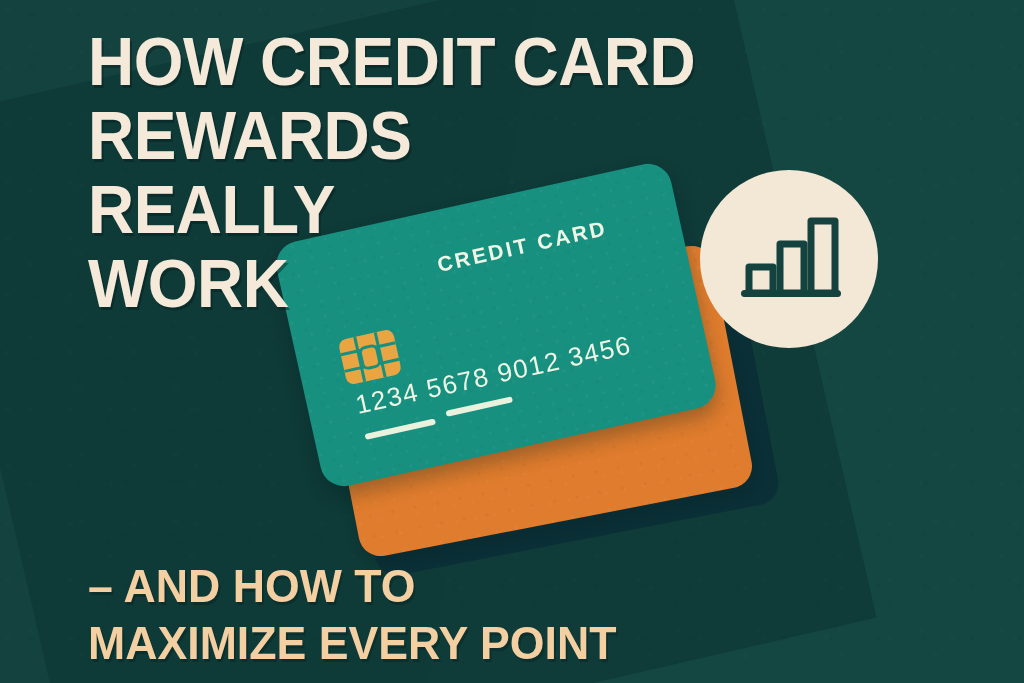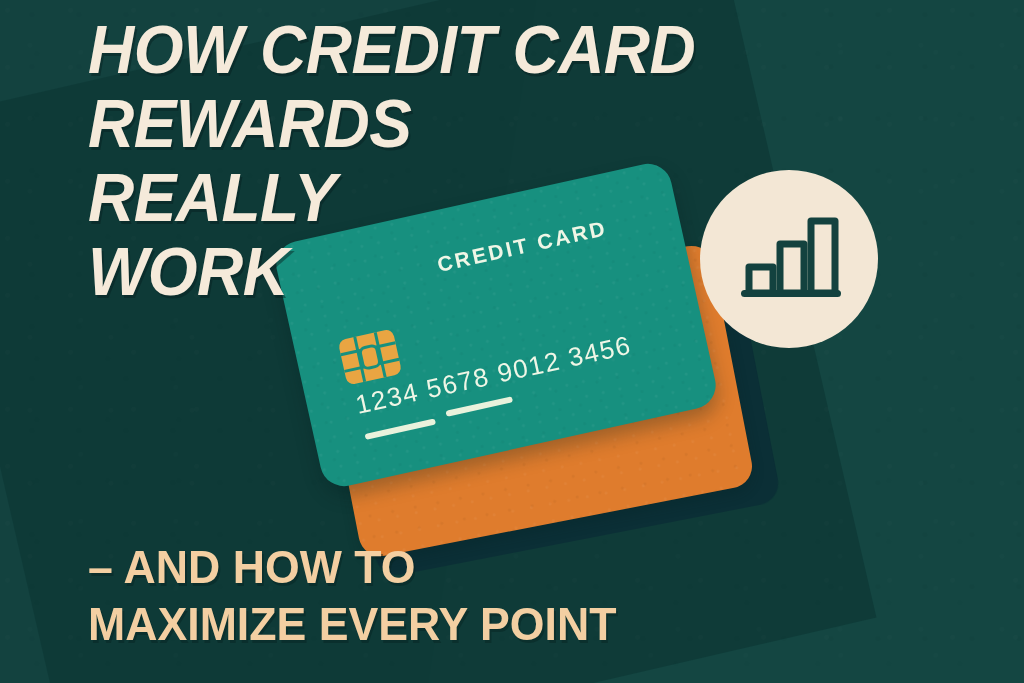--- a/index.html
+++ b/index.html
@@ -57,44 +57,43 @@
     background: #164A45;
     transform: rotate(9deg);
     transform-origin: 50% 0;
     opacity: .55;
   }
 
   
   .headline {
     position: absolute;
     left: 88px;
-    top: 12px;
+    top: 24px;
     width: 700px;
     z-index: 40;
-    font-style: italic;
   }
   .headline-line {
     display: block;
     color: #F5EADA;
     font-family: "Liberation Sans Narrow", "Liberation Sans", sans-serif;
     font-weight: 700;
     font-size: 68px;
     line-height: 74px;
     letter-spacing: -0.5px;
     white-space: nowrap;
     transform: scaleX(0.94);
     transform-origin: left center;
     text-shadow: 2px 3px 0 rgba(6,32,30,.45);
   }
 
   
   .subtitle {
     position: absolute;
     left: 88px;
-    top: 538px;
+    top: 557px;
     width: 760px;
     z-index: 40;
   }
   .subtitle-line {
     display: block;
     color: #F3CFA2;
     font-family: "Liberation Sans Narrow", "Liberation Sans", sans-serif;
     font-weight: 700;
     font-size: 47px;
     line-height: 57px;

